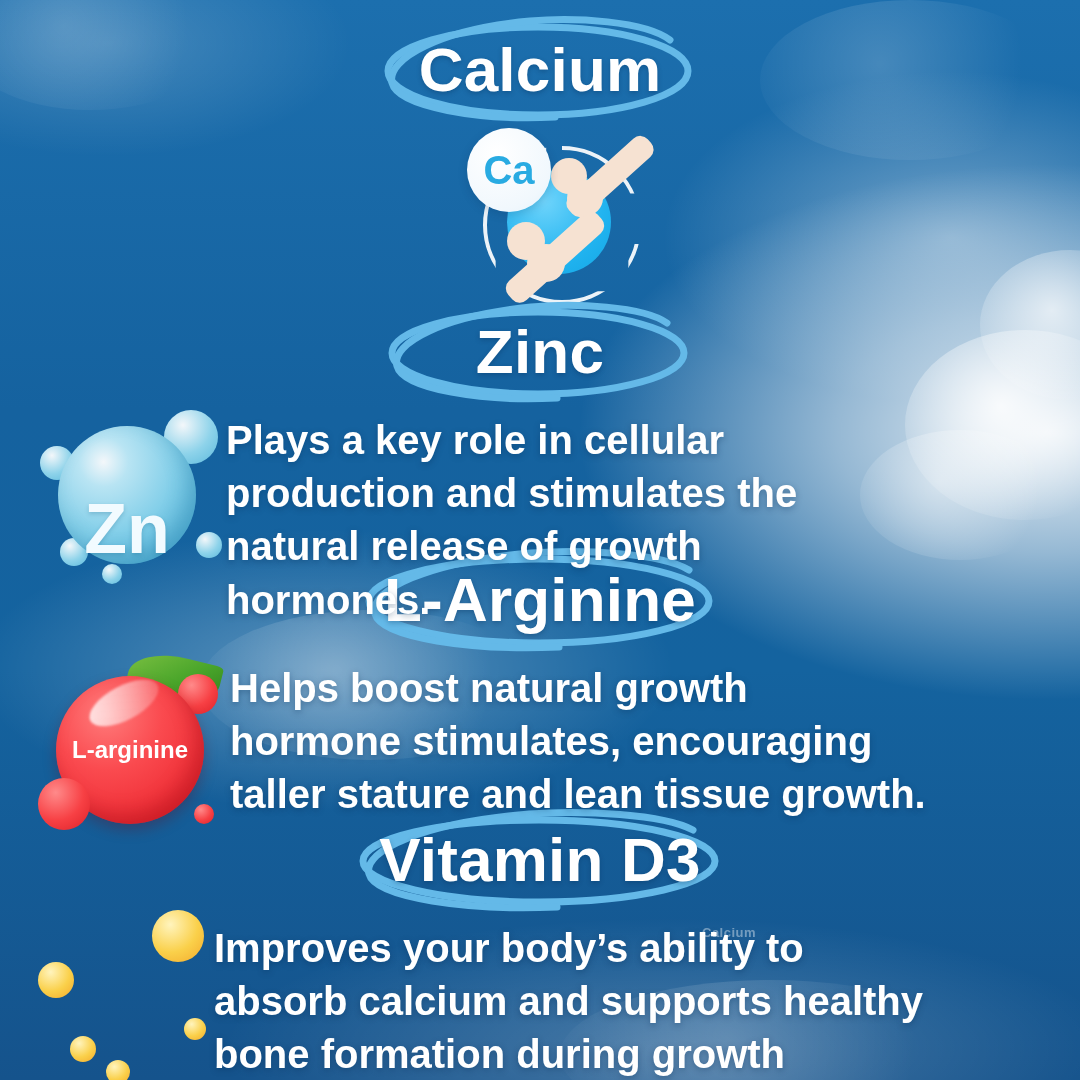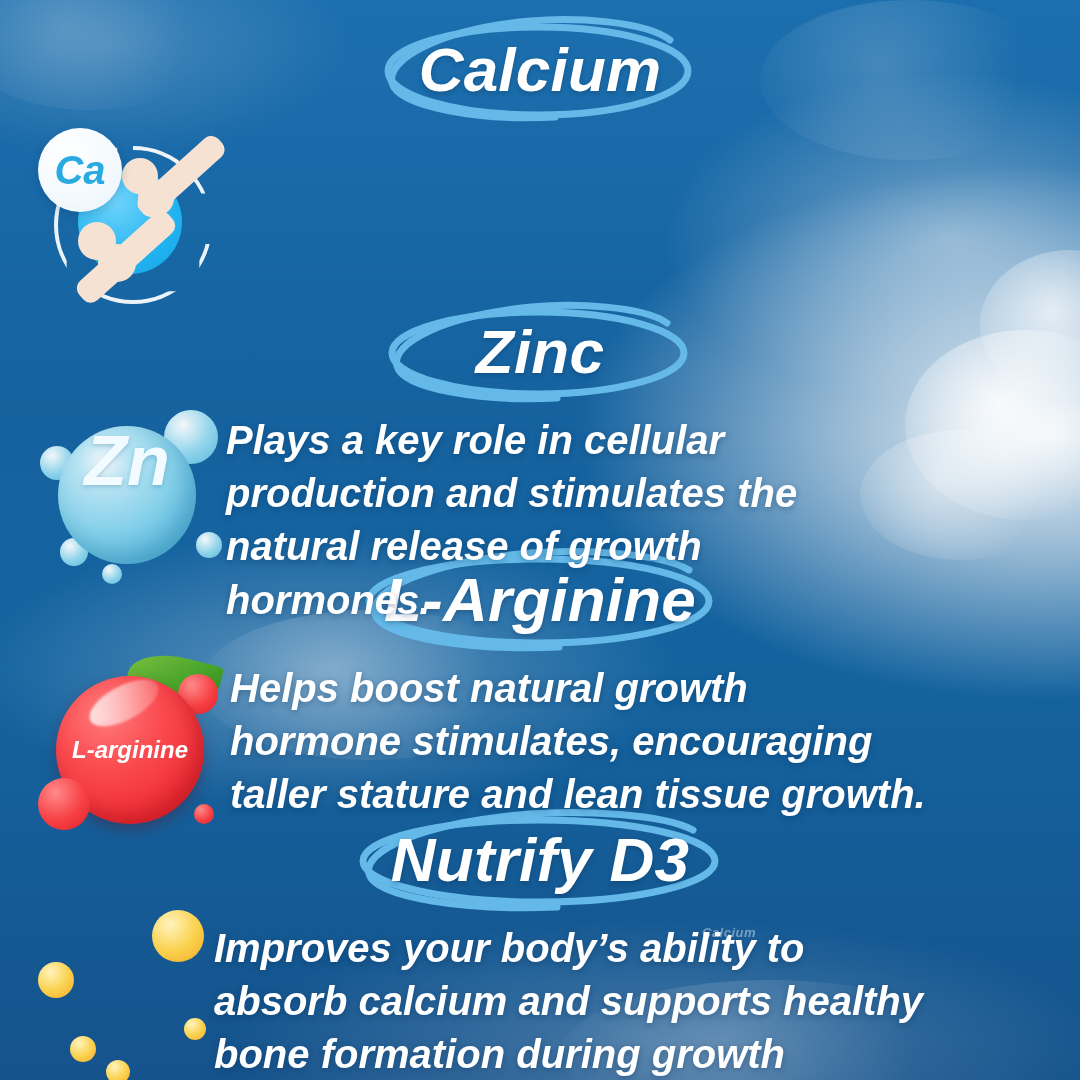--- a/index.html
+++ b/index.html
@@ -10,21 +10,20 @@
   }
   #poster{
     position:relative;width:1080px;height:1080px;overflow:hidden;
     background:
       radial-gradient(ellipse 70% 40% at 97% 40%, rgba(255,255,255,.92) 0%, rgba(255,255,255,.55) 28%, rgba(255,255,255,0) 62%),
       radial-gradient(ellipse 38% 22% at 88% 22%, rgba(255,255,255,.40) 0%, rgba(255,255,255,0) 70%),
       radial-gradient(ellipse 45% 18% at 30% 62%, rgba(255,255,255,.30) 0%, rgba(255,255,255,0) 72%),
       radial-gradient(ellipse 55% 16% at 62% 97%, rgba(255,255,255,.22) 0%, rgba(255,255,255,0) 75%),
       radial-gradient(ellipse 30% 14% at 10% 4%, rgba(255,255,255,.18) 0%, rgba(255,255,255,0) 75%),
       linear-gradient(180deg,#1c6fae 0%,#15629f 38%,#14639f 62%,#15538c 100%);
-    font-style: italic;
   }
   .cloudpuff{position:absolute;border-radius:50%;background:radial-gradient(circle at 40% 40%,rgba(255,255,255,.85),rgba(255,255,255,0) 70%);pointer-events:none;}
 
   .section{position:absolute;left:0;width:1080px;}
 
   .title-wrap{position:relative;width:100%;display:flex;justify-content:center;align-items:center;height:96px;}
   .title-inner{position:relative;display:inline-block;padding:0 38px;}
   .title-text{
     position:relative;z-index:3;
     font-size:62px;font-weight:700;color:#ffffff;letter-spacing:.2px;
@@ -49,21 +48,21 @@
     border:4px solid rgba(255,255,255,.92);
     clip-path:polygon(50% 0,100% 0,100% 30%,50% 30%,50% 0, 0 0,0 100%,100% 100%,100% 62%,92% 62%,92% 92%,8% 92%,8% 8%,40% 8%,40% 0);}
   .bone{position:absolute;background:#f6e2d2;border-radius:10px;}
   .ca-bubble{position:absolute;left:6px;top:2px;width:84px;height:84px;border-radius:50%;
     background:radial-gradient(circle at 35% 30%,#ffffff,#f1f8fd 70%,#e3f1fa);
     display:flex;align-items:center;justify-content:center;
     box-shadow:0 3px 10px rgba(0,40,80,.18);}
   .ca-bubble span{font-size:40px;font-weight:700;color:#29abe2;line-height:1;}
 
   
-  .sphere{position:relative;border-radius:50%;display:flex;align-items:flex-start;justify-content:center;}
+  .sphere{position:relative;border-radius:50%;display:flex;align-items:flex-end;justify-content:center;}
   .sphere .lbl{position:relative;z-index:2;line-height:1;font-weight:700;}
   .sat{position:absolute;border-radius:50%;}
 
   .zn-main{width:138px;height:138px;
     background:radial-gradient(circle at 33% 26%,rgba(255,255,255,.95) 0%,#b8e4f3 18%,#83cfe9 52%,#5cbade 78%,#4fb2d8 100%);
     box-shadow:inset -8px -10px 20px rgba(30,110,150,.30);}
   .zn-main .lbl{font-size:70px;color:#f2fbff;text-shadow:0 2px 4px rgba(20,90,130,.25);}
   .zn-sat{background:radial-gradient(circle at 35% 28%,rgba(255,255,255,.95),#8ed3ea 55%,#5bb9dc);}
 
   .d3-main{width:132px;height:132px;
@@ -106,21 +105,21 @@
   <div class="section" style="top:22px;">
     <div class="title-wrap">
       <div class="title-inner">
         <svg class="loop" width="340" height="110" viewBox="0 0 340 110" fill="none">
           <ellipse cx="168" cy="56" rx="150" ry="44" stroke="#64b9e8" stroke-width="7"></ellipse>
           <path d="M300 25 C275 6 205 2 160 6 C70 14 16 44 22 68 C28 92 110 106 185 102" stroke="#64b9e8" stroke-width="7" stroke-linecap="round"></path>
         </svg>
         <div class="title-text">Calcium</div>
       </div>
     </div>
-    <div class="row" style="padding-left:32px;margin-top:8px;">
+    <div class="row" style="padding-left:32px;margin-top:8px;justify-content:center;">
       <div class="icon-slot" style="width:190px;">
         <div class="ca-icon">
           <div class="ca-ring"></div>
           <div class="ca-disc"></div>
           <div class="bone" style="left:34px;top:118px;width:120px;height:26px;transform:rotate(-42deg);"></div>
           <div class="bone" style="left:46px;top:96px;width:38px;height:38px;border-radius:50%;"></div>
           <div class="bone" style="left:66px;top:118px;width:38px;height:38px;border-radius:50%;"></div>
           <div class="bone" style="left:96px;top:38px;width:106px;height:25px;transform:rotate(-42deg);"></div>
           <div class="bone" style="left:90px;top:32px;width:36px;height:36px;border-radius:50%;"></div>
           <div class="bone" style="left:106px;top:54px;width:36px;height:36px;border-radius:50%;"></div>
@@ -186,21 +185,21 @@
     </div>
   </div>
 
   <div class="section" style="top:812px;">
     <div class="title-wrap">
       <div class="title-inner">
         <svg class="loop" width="390" height="106" viewBox="0 0 390 106" fill="none">
           <ellipse cx="194" cy="54" rx="176" ry="41" stroke="#64b9e8" stroke-width="7"></ellipse>
           <path d="M348 23 C318 7 238 3 184 7 C78 16 18 43 24 67 C30 91 124 104 212 100" stroke="#64b9e8" stroke-width="7" stroke-linecap="round"></path>
         </svg>
-        <div class="title-text">Nutrify D3</div>
+        <div class="title-text">Vitamin D3</div>
       </div>
     </div>
     <div class="row" style="padding-left:34px;margin-top:0px;">
       <div class="icon-slot" style="width:180px;height:178px;">
         <div style="position:relative;width:180px;height:178px;">
           <div class="sat d3-sat" style="left:118px;top:2px;width:52px;height:52px;"></div>
           <div class="sat d3-sat" style="left:4px;top:54px;width:36px;height:36px;"></div>
           <div class="sat d3-sat" style="left:36px;top:128px;width:26px;height:26px;"></div>
           <div class="sat d3-sat" style="left:72px;top:152px;width:24px;height:24px;"></div>
           <div class="sat d3-sat" style="left:150px;top:110px;width:22px;height:22px;"></div>

